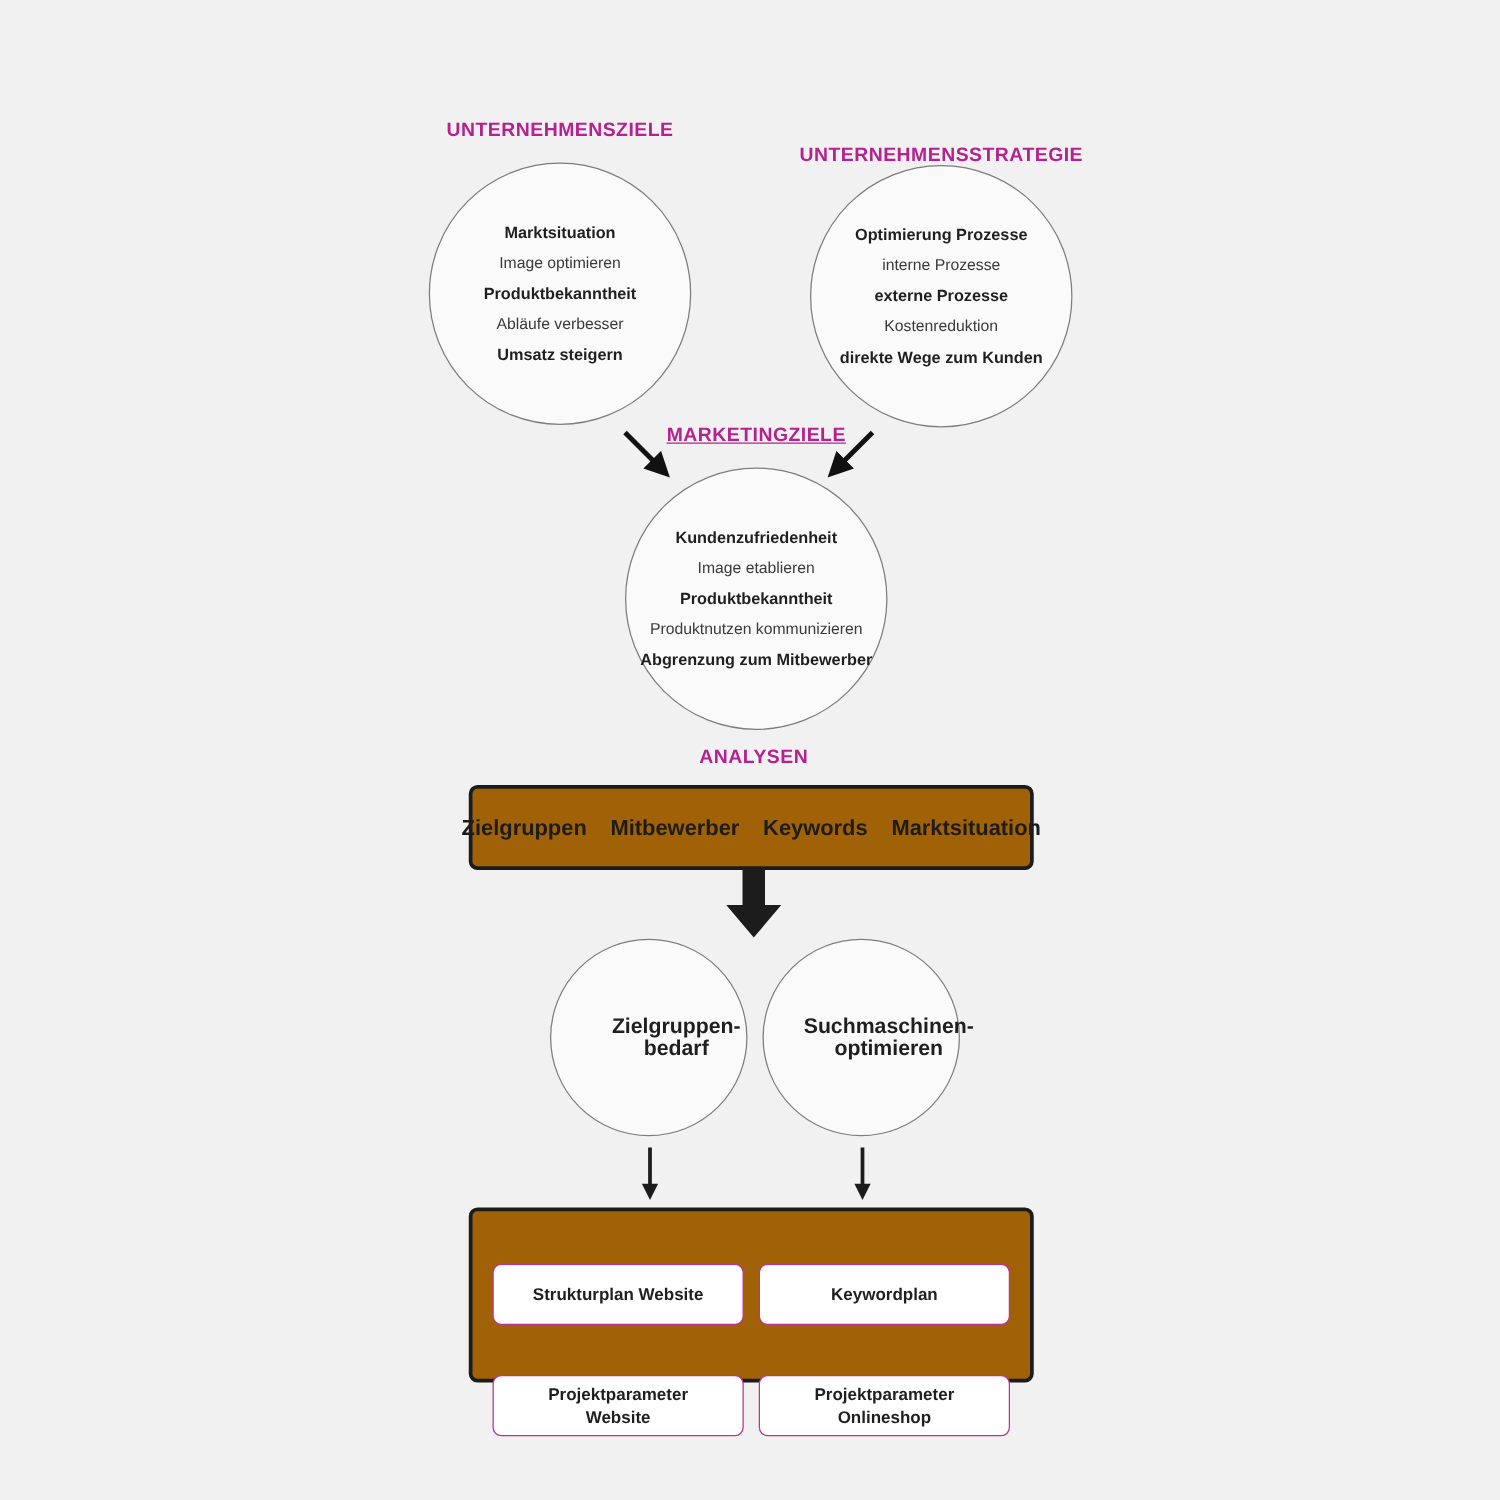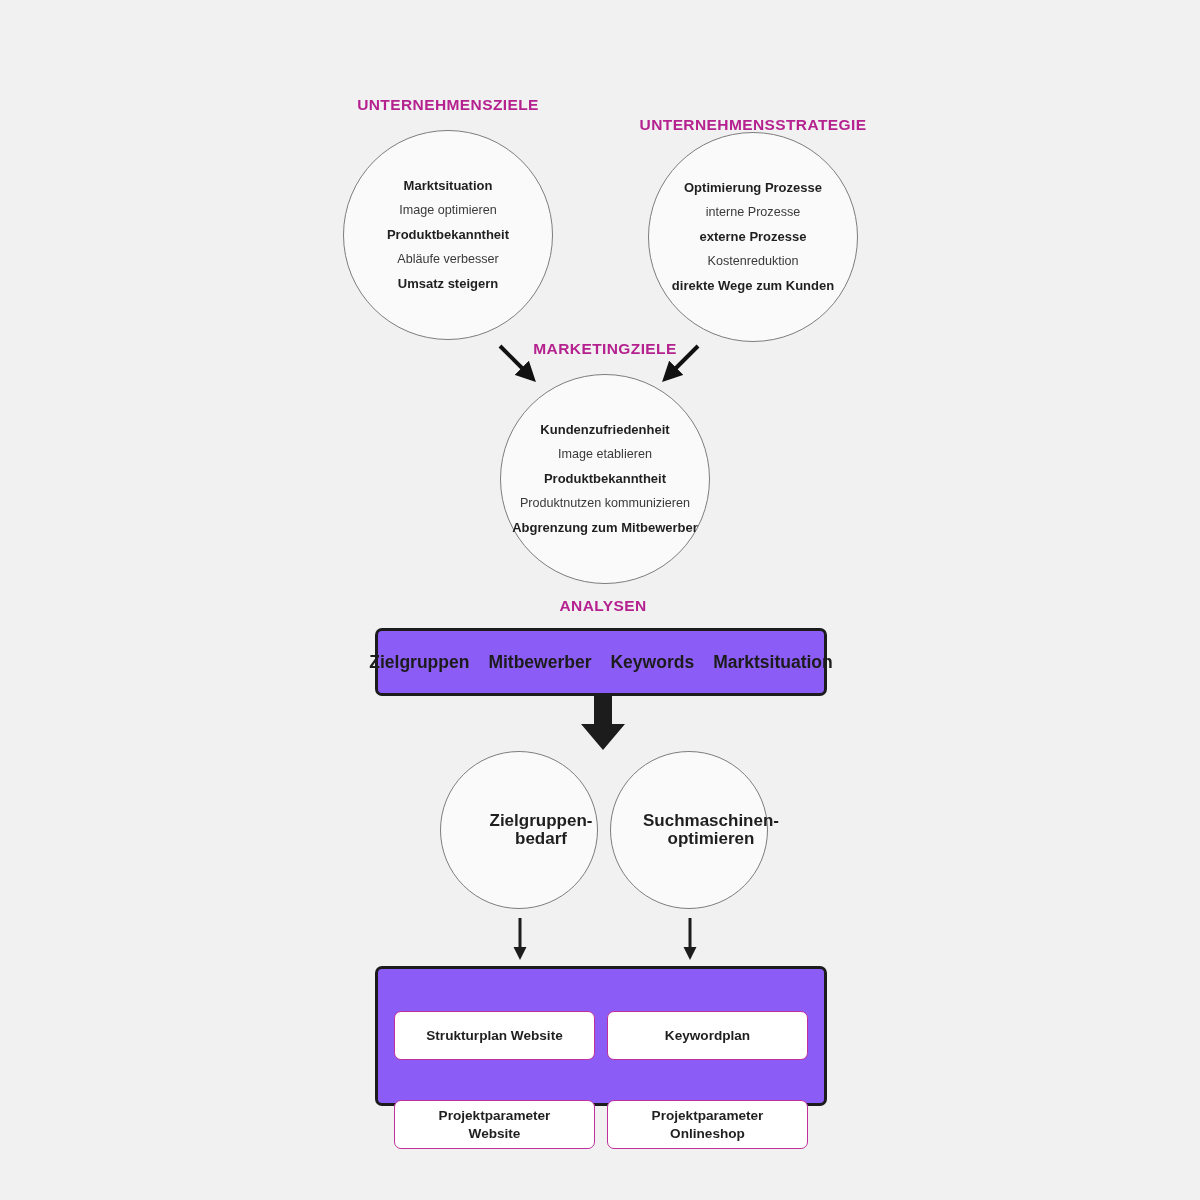--- a/index.html
+++ b/index.html
@@ -69,21 +69,21 @@
     text-align: center;
   }
   .circle.small .line {
     white-space: normal;
     margin-left: 44px;
   }
 
   
   .hardbox {
     position: absolute;
-    background: #8b5cf6;
+    background: #a16207;
     border: 3px solid #1c1c1c;
     border-radius: 7px;
     box-sizing: border-box;
   }
   #analysen-box {
     display: flex;
     align-items: center;
     justify-content: center;
     gap: 19px;
   }
@@ -166,21 +166,21 @@
 
   <svg class="arrow-svg" style="left:662px; top:344px;" width="48" height="40" viewBox="0 0 48 40">
     <defs>
       <marker id="tri-dl" markerWidth="5" markerHeight="5" refX="2.2" refY="2.5" orient="auto" markerUnits="strokeWidth">
         <path d="M0,0 L5,2.5 L0,5 z" fill="#111111"></path>
       </marker>
     </defs>
     <line x1="36" y1="2" x2="8" y2="30" stroke="#111111" stroke-width="4" marker-end="url(#tri-dl)"></line>
   </svg>
 
-  <div class="section-label" style="left:605px; top:340px;">MARKETINGZIELE</div>
+  <div class="section-label" style="left:605px; top:340px;text-decoration:underline;">MARKETINGZIELE</div>
 
   <div class="circle big" style="left:500px; top:374px; width:210px; height:210px;">
     <span class="line strong">Kundenzufriedenheit</span>
     <span class="line">Image etablieren</span>
     <span class="line strong">Produktbekanntheit</span>
     <span class="line">Produktnutzen kommunizieren</span>
     <span class="line strong">Abgrenzung zum Mitbewerber</span>
   </div>
 
   <div class="section-label" style="left:603px; top:597px;">ANALYSEN</div>

